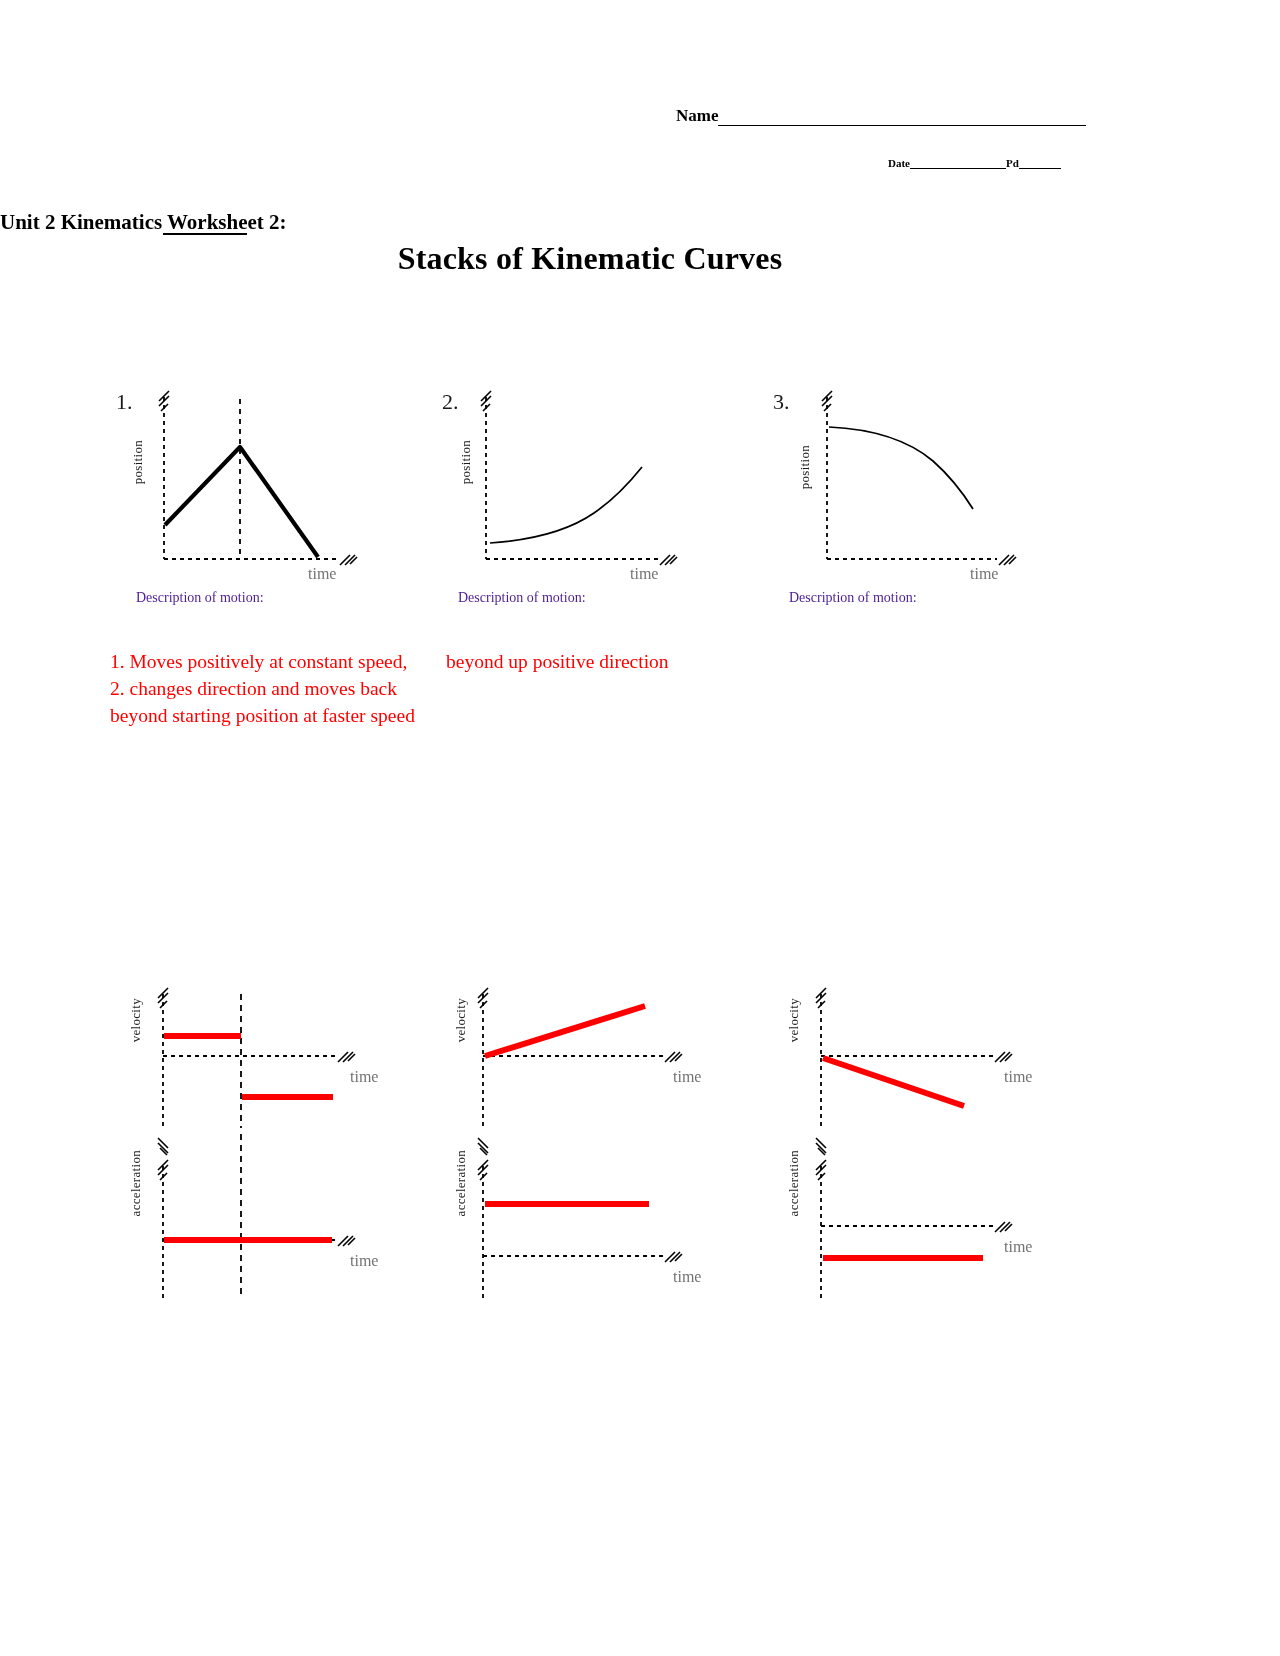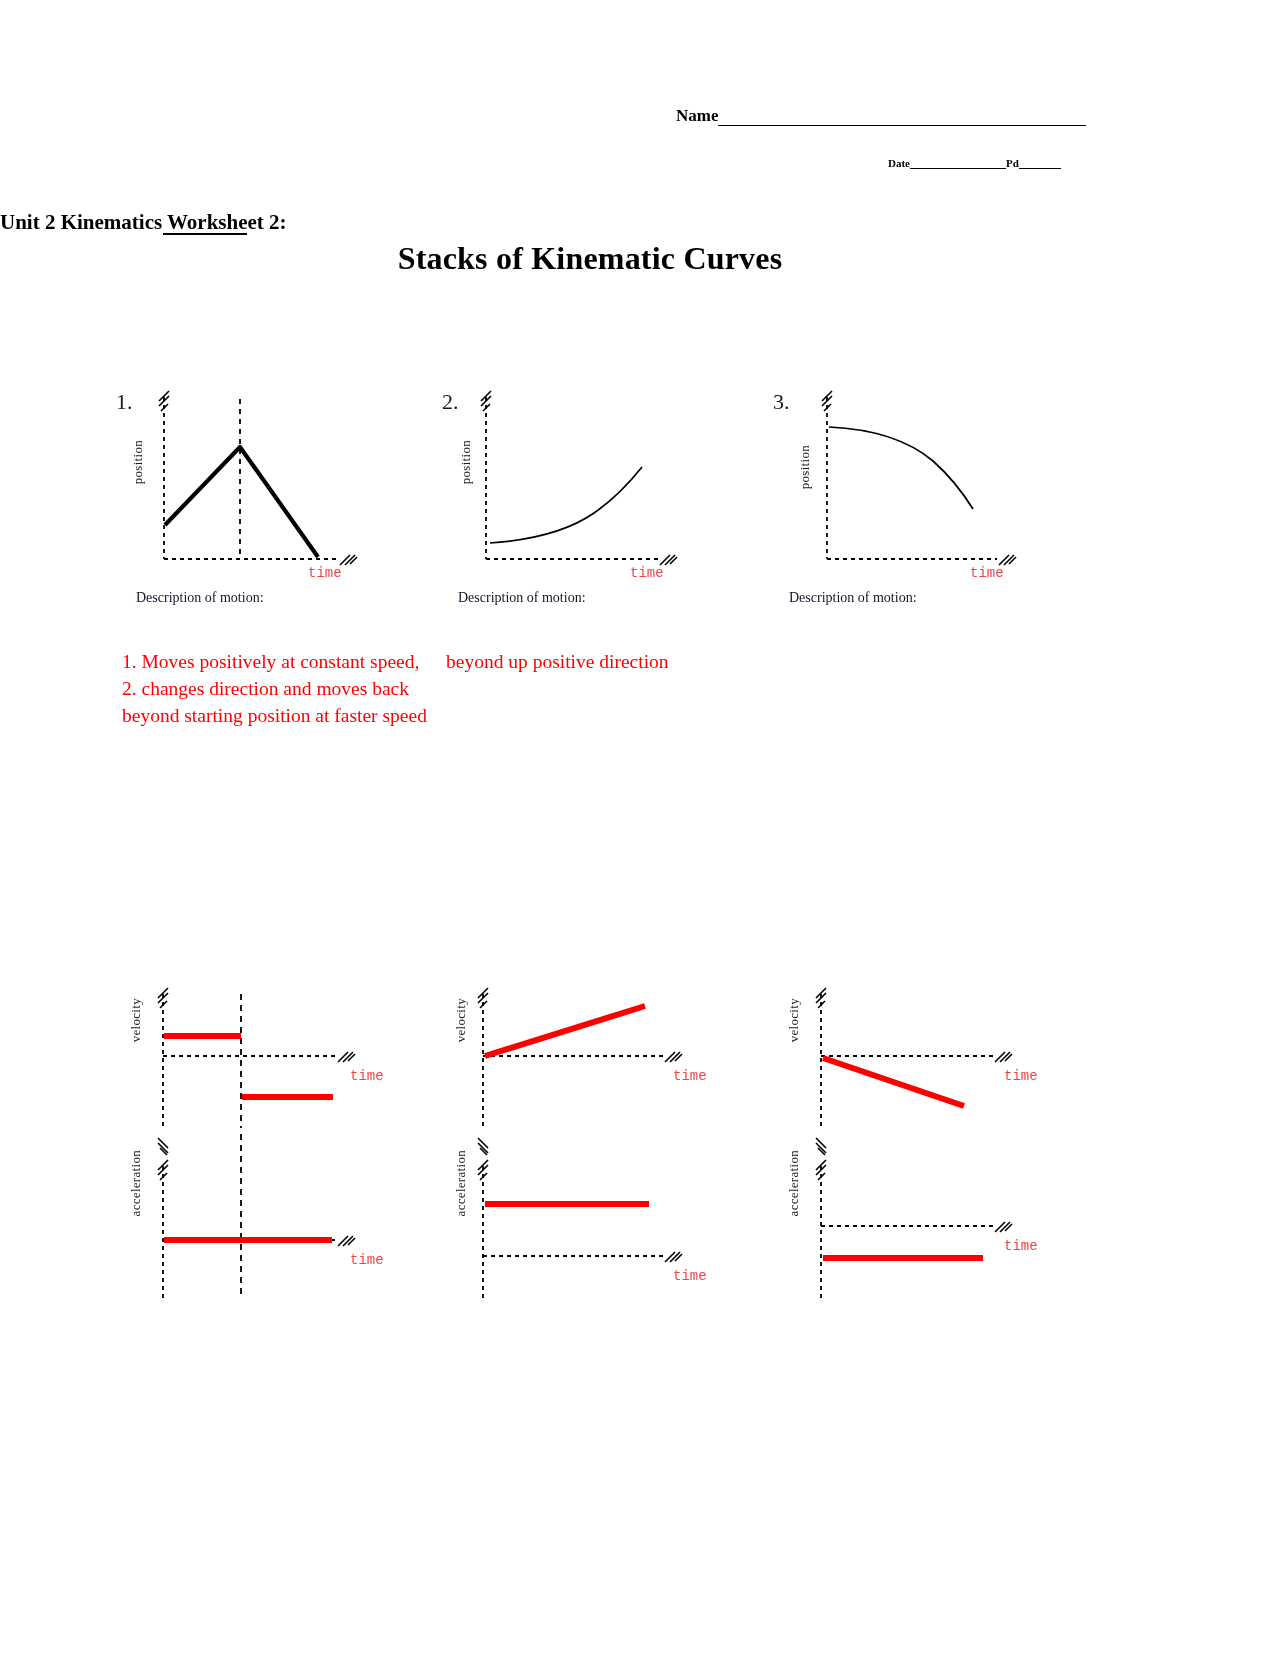--- a/index.html
+++ b/index.html
@@ -104,29 +104,29 @@
     font-family: "Liberation Serif", serif;
     font-size: 13px;
     color: #1a1a1a;
     writing-mode: vertical-rl;
     transform: rotate(180deg);
     letter-spacing: 0.3px;
     white-space: nowrap;
   }
   .time-label {
     position: absolute;
-    font-family: Liberation Mono, monospace;
+    font-family: Liberation Serif, serif;
+    font-size: 16px;
+    color: #737373;
+  }
+  .desc-label {
+    position: absolute;
+    font-family: "Liberation Serif", serif;
     font-size: 14px;
-    color: #ef4444;
-  }
-  .desc-label {
-    position: absolute;
-    font-family: "Liberation Serif", serif;
-    font-size: 14px;
-    color: #0f172a;
+    color: #4c1d95;
     white-space: nowrap;
   }
 
   .answer {
     position: absolute;
     color: #ff0000;
     font-family: "Liberation Serif", serif;
     font-size: 19.5px;
     line-height: 27px;
   }
@@ -212,21 +212,21 @@
         <line x1="234" y1="180" x2="244" y2="170"></line>
           <line x1="239" y1="180" x2="249" y2="170"></line>
           <line x1="244" y1="179" x2="251" y2="172"></line>
       </g>
       <path d="M 64,42 C 108,44 142,54 168,76 C 186,92 198,108 208,124" fill="none" stroke="#000" stroke-width="1.7"></path>
     </svg>
     <div class="time-label" style="left:205px; top:180px;">time</div>
     <div class="desc-label" style="left:24px; top:205px;">Description of motion:</div>
   </div>
 
-  <div class="answer" style="left:122px; top:648px; width:310px;">1. Moves positively at constant speed,<br>2. changes direction and moves back beyond starting position at faster speed</div>
+  <div class="answer" style="left:110px; top:648px; width:310px;">1. Moves positively at constant speed,<br>2. changes direction and moves back beyond starting position at faster speed</div>
   <div class="answer" style="left:446px; top:648px; width:290px;">beyond up positive direction</div>
 
   <div class="gcell" style="left:120px; top:980px; width:270px; height:150px;">
     <div class="axis-label" style="left:8px; top:18px;">velocity</div>
     <svg width="270" height="150" viewBox="0 0 270 150">
       <line x1="43" y1="14" x2="43" y2="148" stroke="#000" stroke-width="1.8" stroke-dasharray="4,4"></line>
       <line x1="43" y1="76" x2="216" y2="76" stroke="#000" stroke-width="1.8" stroke-dasharray="4,4"></line>
       <line x1="121" y1="14" x2="121" y2="148" stroke="#000" stroke-width="1.8" stroke-dasharray="6,5"></line>
       <g stroke="#000" stroke-width="1.6">
         <line x1="38" y1="18" x2="48" y2="8"></line>

